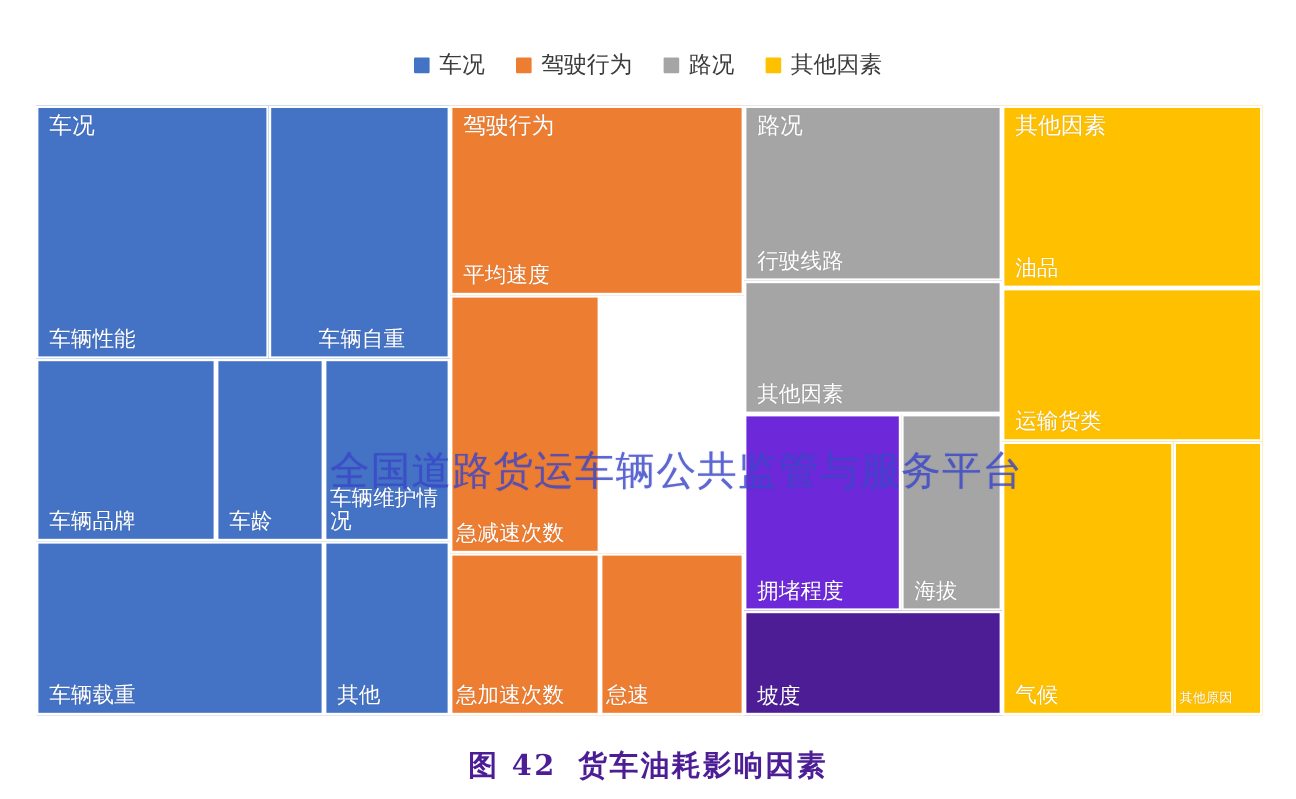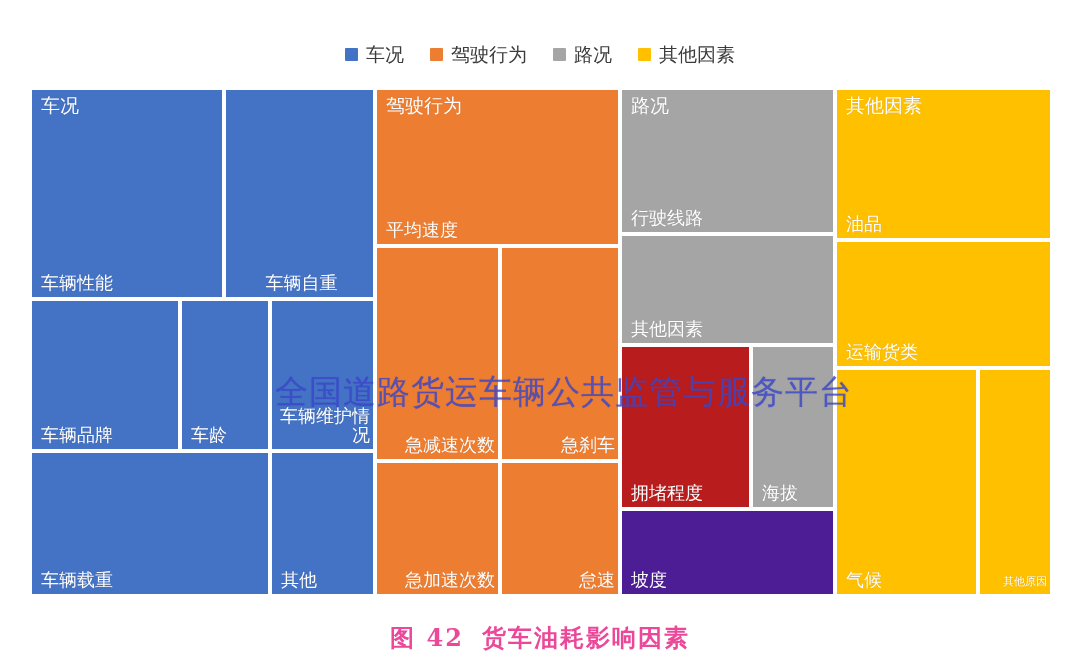--- a/index.html
+++ b/index.html
@@ -32,21 +32,21 @@
     box-sizing:border-box;
     border:2px solid #ffffff;
     overflow:hidden;
   }
   .cell .lbl{
     position:absolute;left:9px;bottom:4px;right:5px;
     color:#ffffff;font-size:18px;line-height:1.05;
     text-shadow:0 0 1px rgba(0,0,0,.18);
     word-break:break-all;
   }
-  .cell .lbl.center{left:0;right:0;text-align:right;padding:0 3px;}
+  .cell .lbl.center{left:0;right:0;text-align:left;padding:0 3px;}
   .cell .hdr{
     position:absolute;left:9px;top:6px;
     color:#ffffff;font-size:19px;line-height:1.05;
     text-shadow:0 0 1px rgba(0,0,0,.18);
   }
   .cell.gray .lbl,.cell.gray .hdr{color:#ffffff;}
 
   
   .watermark{
     position:absolute;left:0;top:370px;width:1080px;
@@ -57,21 +57,21 @@
     pointer-events:none;user-select:none;
     text-shadow:0 0 1px rgba(58,70,200,.5);
     margin-left:24px;
   }
 
   
   .caption{
     position:absolute;left:0;top:622px;width:1080px;
     text-align:center;
     font-family:"DejaVu Serif","Liberation Serif",serif;
-    font-size:24px;font-weight:bold;color:#ec4899;letter-spacing:2px;
+    font-size:24px;font-weight:bold;color:#4c1d95;letter-spacing:2px;
   }
   .caption .fignum{margin-right:18px;}
 </style>
 </head>
 <body>
 
 <div id="stage">
 
   <div class="legend">
     <div class="legend-item">
@@ -130,23 +130,20 @@
 
       <div class="cell" style="left:0px;top:0px;width:245px;height:158px;background:#ED7D31;">
         <span class="hdr">驾驶行为</span>
         <span class="lbl">平均速度</span>
       </div>
 
       <div class="cell" style="left:0px;top:158px;width:125px;height:215px;background:#ED7D31;">
         <span class="lbl center">急减速次数</span>
       </div>
 
-      <div class="cell" style="left:125px;top:158px;width:120px;height:215px;background:#ED7D31;">
-        <span class="lbl center">急刹车</span>
-      </div>
 
       <div class="cell" style="left:0px;top:373px;width:125px;height:135px;background:#ED7D31;">
         <span class="lbl center">急加速次数</span>
       </div>
 
       <div class="cell" style="left:125px;top:373px;width:120px;height:135px;background:#ED7D31;">
         <span class="lbl center">怠速</span>
       </div>
     </div>
 
@@ -154,21 +151,21 @@
 
       <div class="cell gray" style="left:0px;top:0px;width:215px;height:146px;background:#A5A5A5;">
         <span class="hdr">路况</span>
         <span class="lbl">行驶线路</span>
       </div>
 
       <div class="cell gray" style="left:0px;top:146px;width:215px;height:111px;background:#A5A5A5;">
         <span class="lbl">其他因素</span>
       </div>
 
-      <div class="cell gray" style="left:0px;top:257px;width:131px;height:164px;background:#b91c1c;">
+      <div class="cell gray" style="left:0px;top:257px;width:131px;height:164px;background:#6d28d9;">
         <span class="lbl">拥堵程度</span>
       </div>
 
       <div class="cell gray" style="left:131px;top:257px;width:84px;height:164px;background:#A5A5A5;">
         <span class="lbl">海拔</span>
       </div>
 
       <div class="cell gray" style="left:0px;top:421px;width:215px;height:87px;background:#4c1d95;font-family:Liberation Serif, serif;">
         <span class="lbl">坡度</span>
       </div>

